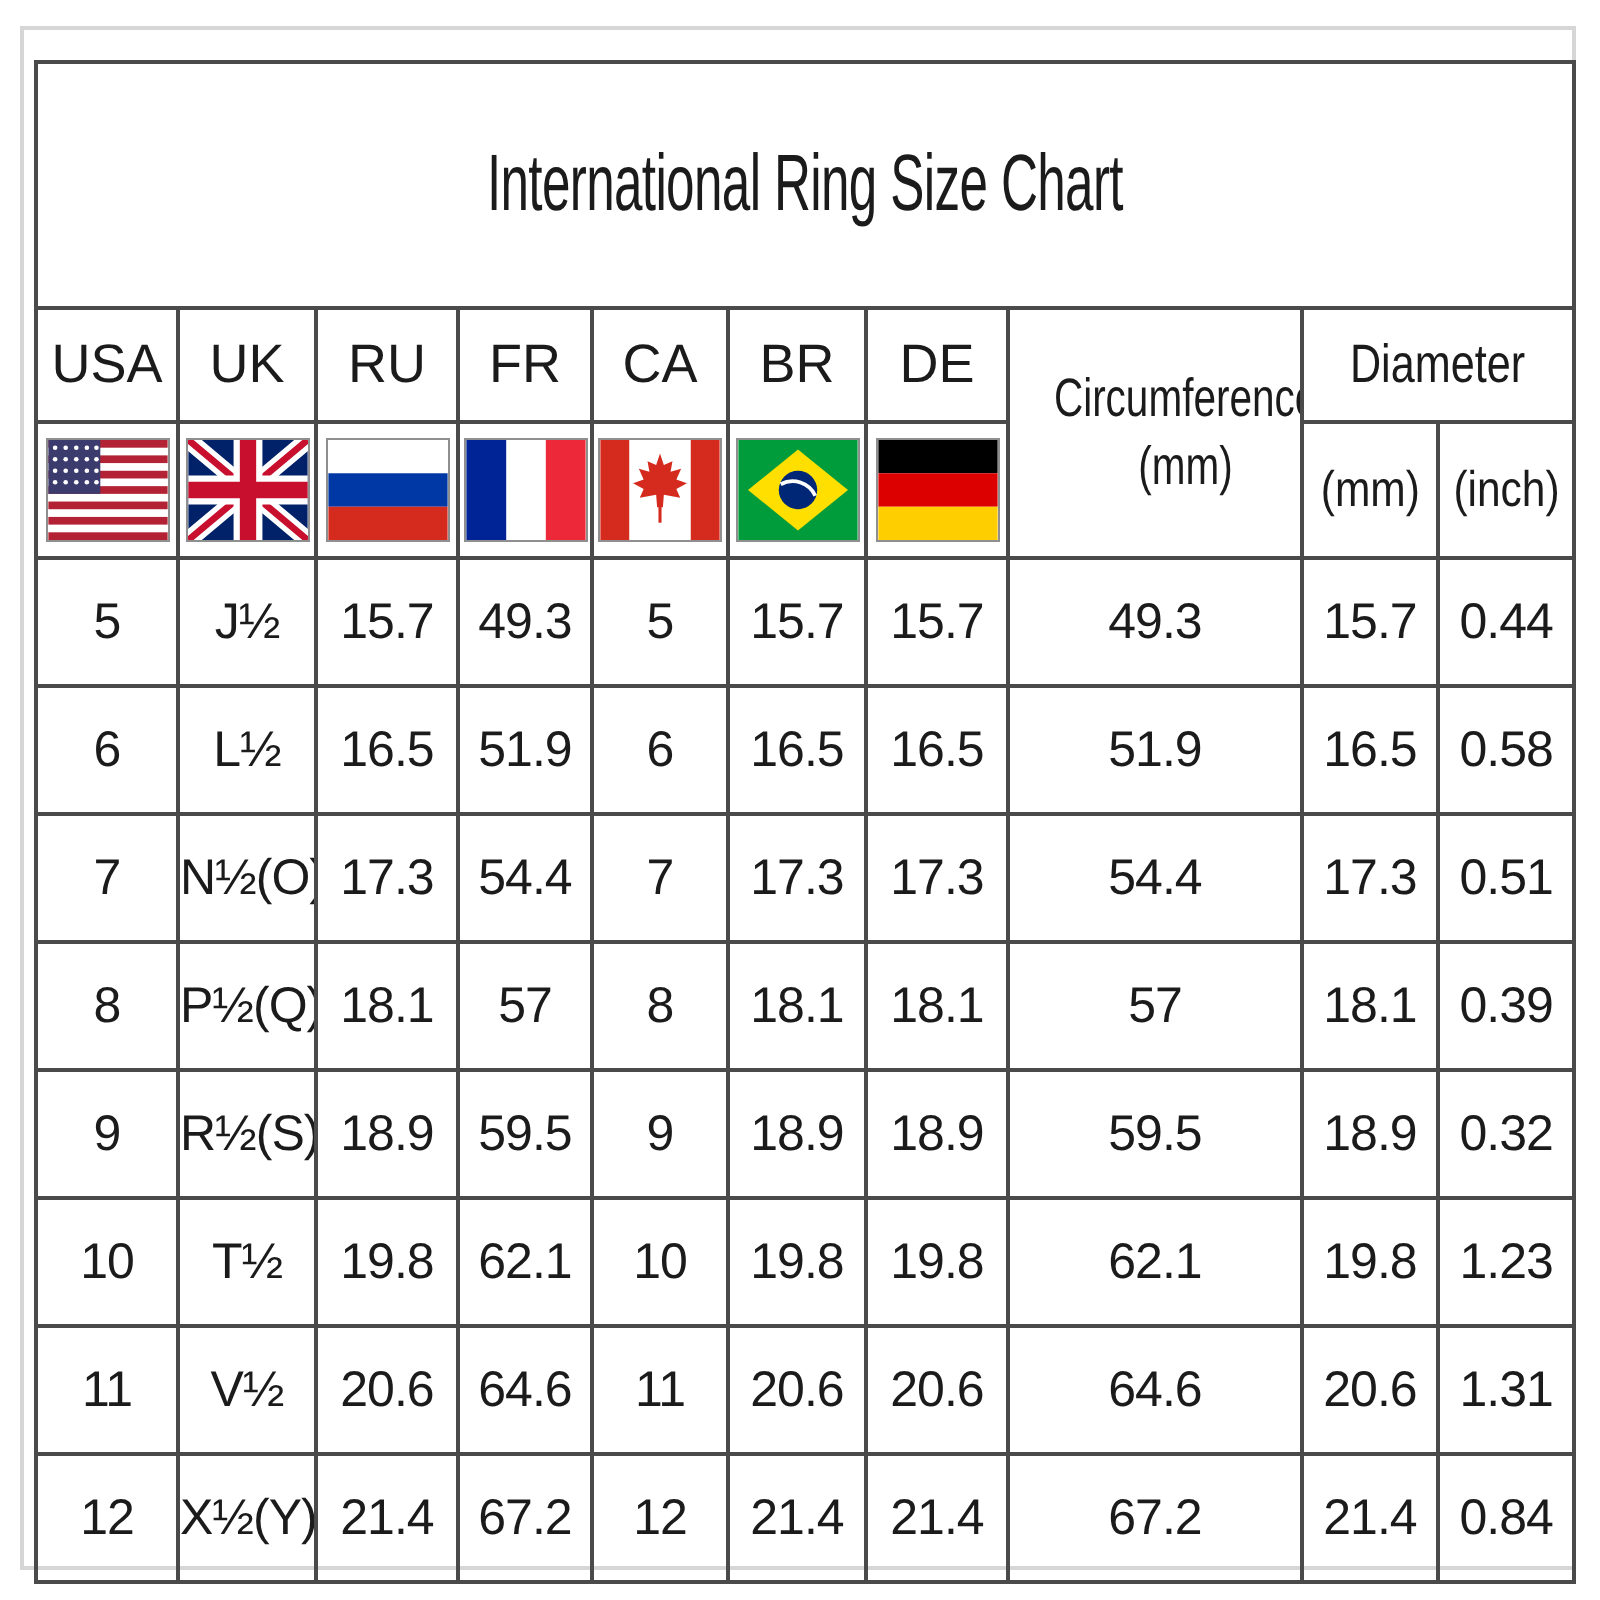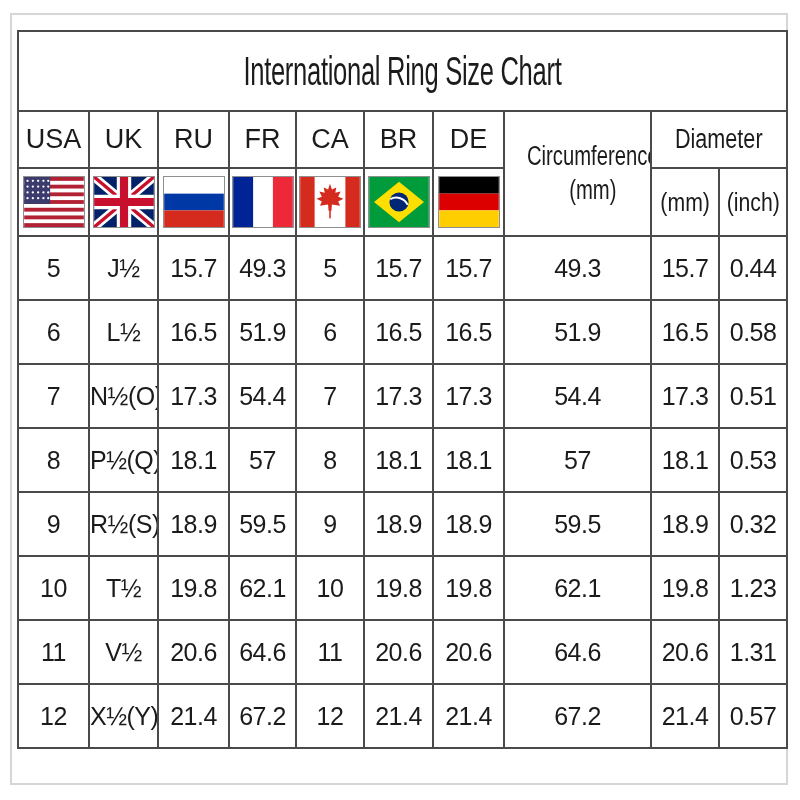--- a/index.html
+++ b/index.html
@@ -18,21 +18,21 @@
   table.ring {
     position: absolute; left: 17px; top: 30px;
     width: 771px;
     border-collapse: collapse; table-layout: fixed;
   }
   table.ring td {
     border: 2px solid var(--border, #4a4a4a);
     text-align: center; vertical-align: middle;
     padding: 0; overflow: hidden; white-space: nowrap;
   }
-  tr.title-row td { height: 80px; }
+  tr.title-row td { height: 123px; }
   .title-text {
     display: inline-block; font-size: 40px; font-weight: 400;
     transform: scaleX(0.64); transform-origin: center;
     letter-spacing: -0.5px; white-space: nowrap;
   }
   tr.codes-row td { height: 57px; font-size: 27px; }
   tr.flags-row td { height: 68px; }
   .circ-head { font-size: 27px; line-height: 1.25; }
   .cond75 { display: inline-block; transform: scaleX(0.75); transform-origin: center; white-space: nowrap; }
   .cond80 { display: inline-block; transform: scaleX(0.80); transform-origin: center; white-space: nowrap; }
@@ -220,21 +220,21 @@
       <tr>
         <td>8</td>
         <td>P½(Q)</td>
         <td>18.1</td>
         <td>57</td>
         <td>8</td>
         <td>18.1</td>
         <td>18.1</td>
         <td>57</td>
         <td>18.1</td>
-        <td>0.53</td>
+        <td>0.39</td>
       </tr>
       <tr>
         <td>9</td>
         <td>R½(S)</td>
         <td>18.9</td>
         <td>59.5</td>
         <td>9</td>
         <td>18.9</td>
         <td>18.9</td>
         <td>59.5</td>
@@ -268,16 +268,16 @@
       <tr>
         <td>12</td>
         <td>X½(Y)</td>
         <td>21.4</td>
         <td>67.2</td>
         <td>12</td>
         <td>21.4</td>
         <td>21.4</td>
         <td>67.2</td>
         <td>21.4</td>
-        <td>0.57</td>
+        <td>0.84</td>
       </tr>
     </tbody>
 </table>
 
 </body></html>

